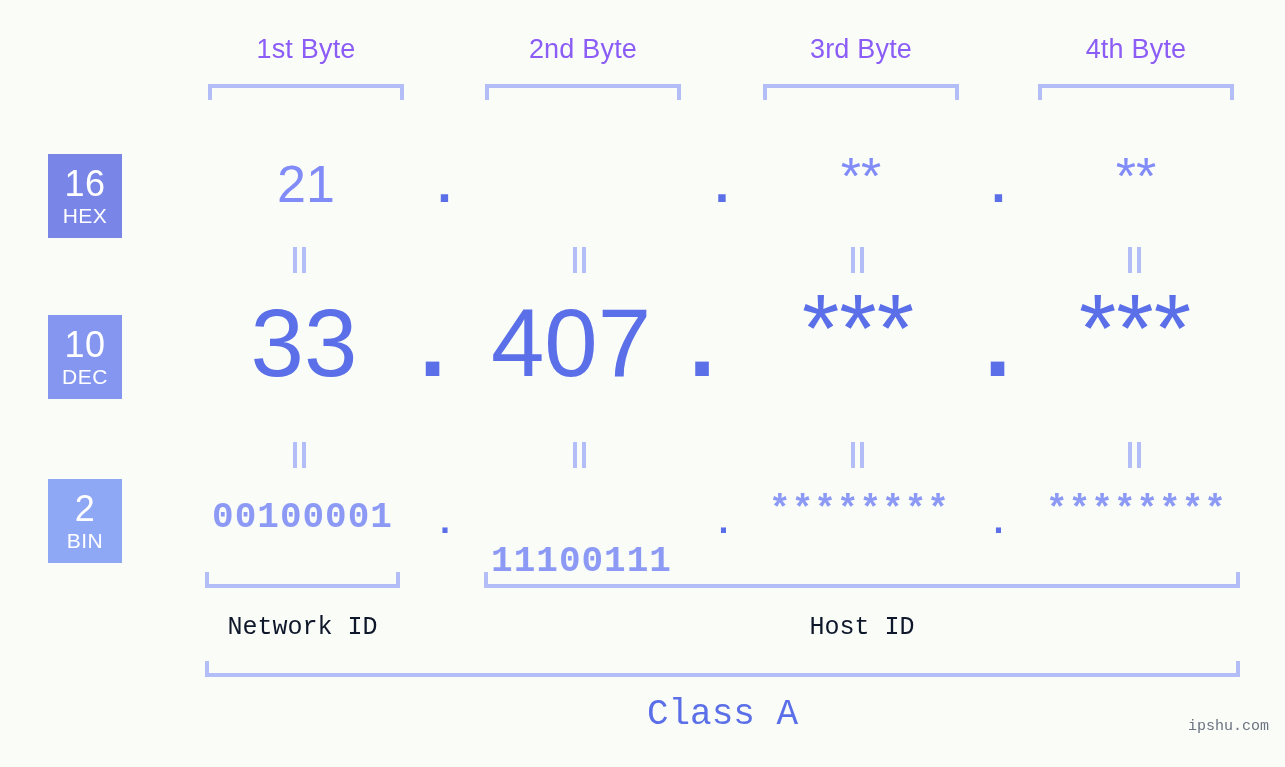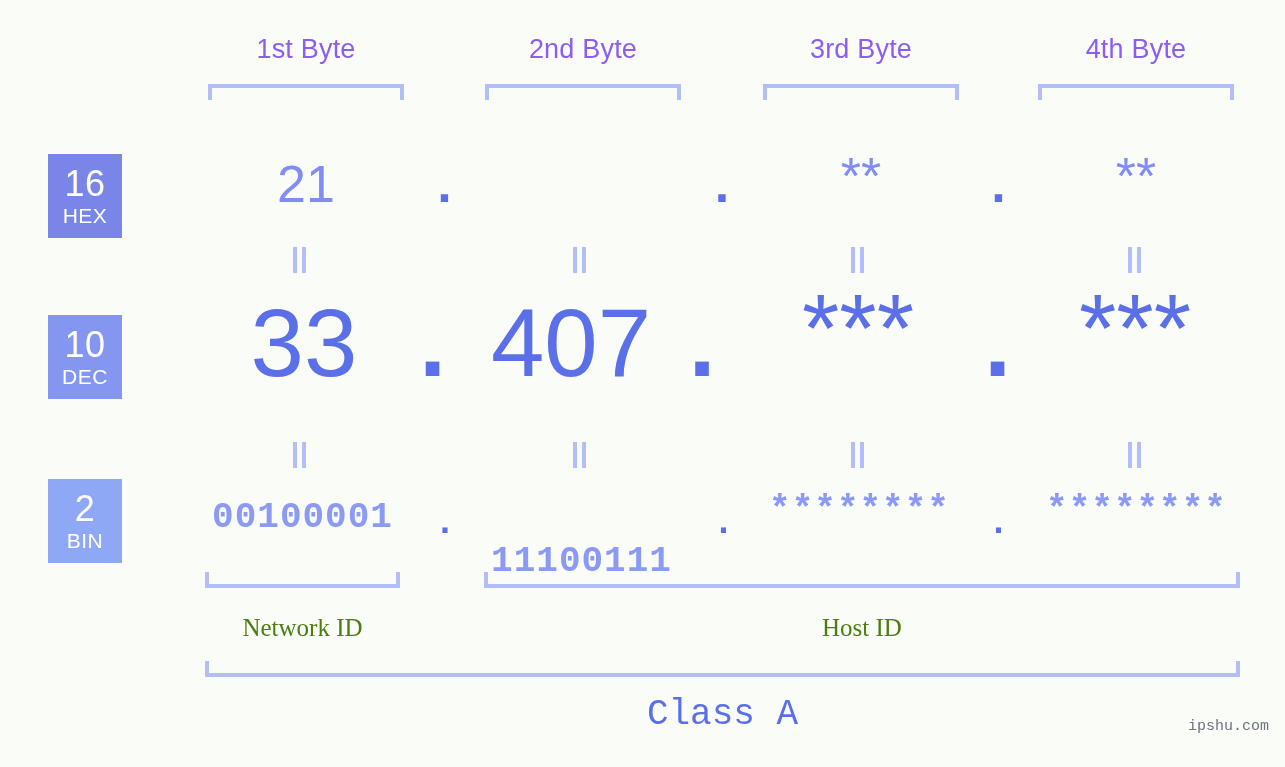--- a/index.html
+++ b/index.html
@@ -131,23 +131,23 @@
     display: inline-block;
     width: 4px;
     height: 26px;
     background: #b3bdf7;
     vertical-align: top;
   }
   .eqmark span + span { margin-left: 5px; }
 
   
   .id-label {
-    font-family: Liberation Serif, serif;
+    font-family: Liberation Mono, monospace;
     font-size: 25px;
-    color: #4d7c0f;
+    color: #0f172a;
     text-align: center;
     white-space: nowrap;
     line-height: 1;
   }
 
   .class-label {
     font-family: "Liberation Mono", "DejaVu Sans Mono", monospace;
     font-size: 36px;
     color: #5b6fe8;
     text-align: center;

